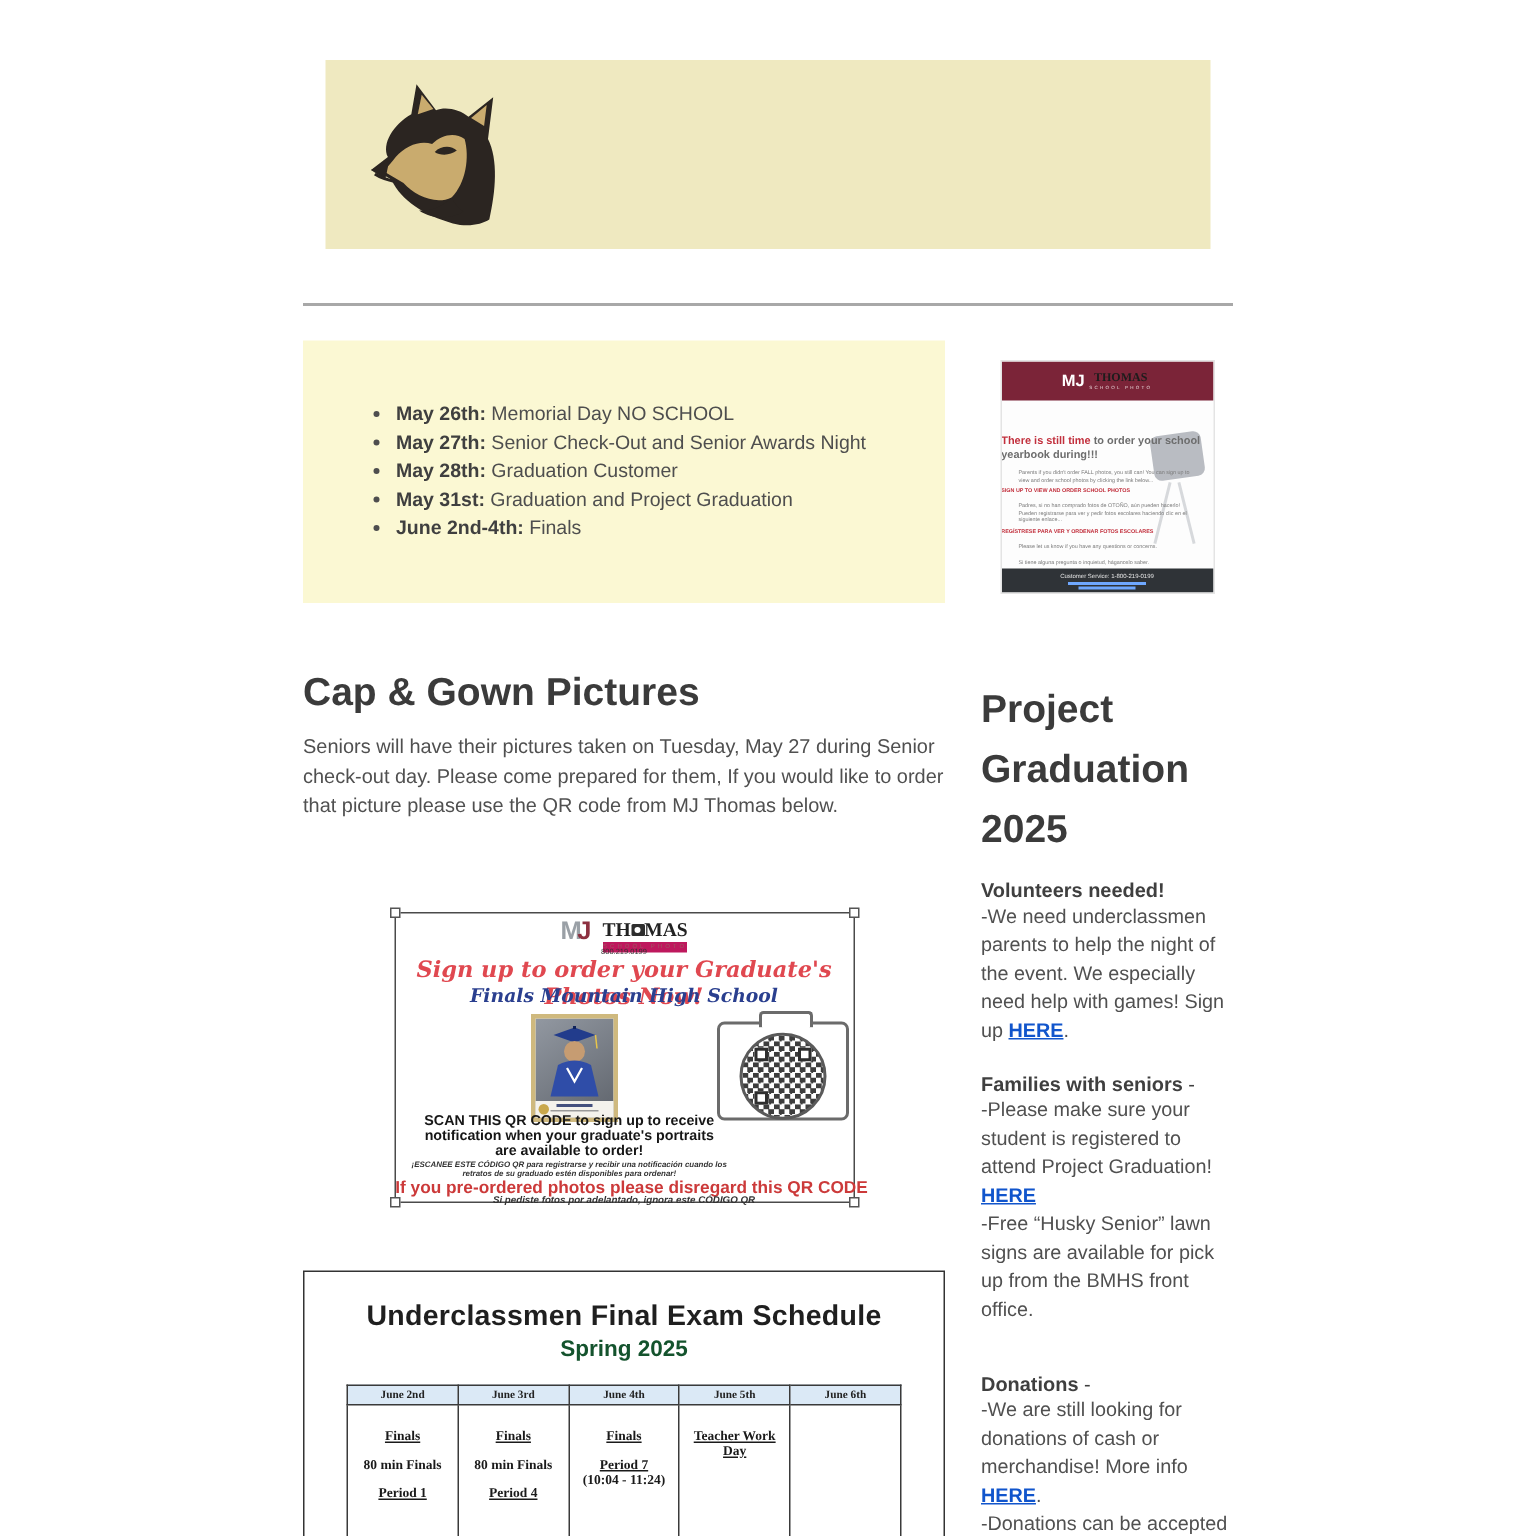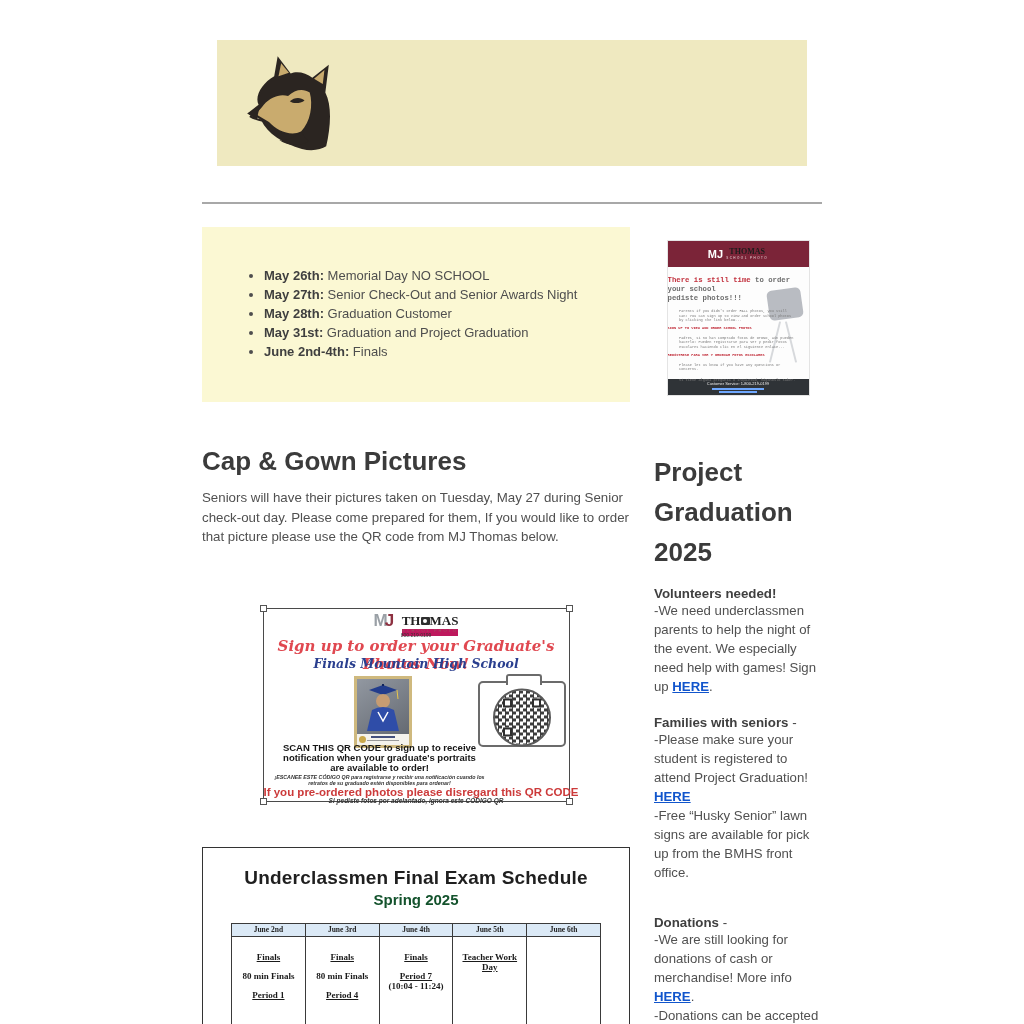--- a/index.html
+++ b/index.html
@@ -97,21 +97,21 @@
   .xl.tight { margin-bottom:0; }
   .u { text-decoration:underline; }
 
   
   .ad { width:143px; height:156px; margin:13px auto 0; background:#fdfdfd; border:1px solid #e4e4e4; position:relative; overflow:hidden; }
   .ad-top { height:26px; background:#7b2438; display:flex; align-items:center; justify-content:center; gap:3px; }
   .ad-mj { font-size:11px; font-weight:800; color:#fff; }
   .ad-brand { text-align:center; line-height:1; }
   .ad-brand-name { font-family:"Liberation Serif", serif; font-size:8px; font-weight:bold; color:#1c1c1c; }
   .ad-brand-sub { font-size:3px; letter-spacing:1.5px; color:#e8d8da; margin-top:1px; }
-  .ad-body { position:relative; height:114px; padding-top:9px;font-family:Liberation Mono, monospace; }
+  .ad-body { position:relative; height:114px; padding-top:22px; }
   .ad-ghost { position:absolute; right:5px; top:22px; width:42px; height:78px; }
   .ad-ghost .blob { width:34px; height:30px; background:#b9bcc2; border-radius:5px; transform:rotate(-8deg); margin-left:6px; }
   .ad-ghost .leg1, .ad-ghost .leg2 { position:absolute; top:32px; width:2px; height:42px; background:#d7d9dc; }
   .ad-ghost .leg1 { left:12px; transform:rotate(14deg); }
   .ad-ghost .leg2 { left:28px; transform:rotate(-14deg); }
   .ad-headline { position:relative; font-size:7.3px; font-weight:800; line-height:9px; color:#6d6d6d; z-index:2; }
   .ad-headline .red { color:#c2303d; }
   .ad-p { position:relative; z-index:2; width:118px; margin:6px auto 0; font-size:3.6px; line-height:4.6px; color:#7a7a7a; }
   .ad-link { position:relative; z-index:2; margin-top:3px; font-size:3.6px; font-weight:bold; color:#c2303d; }
   .ad-foot { position:absolute; left:0; right:0; bottom:0; height:16px; background:#2f3337; text-align:center; padding-top:2px; }
@@ -273,21 +273,21 @@
           </span>
         </div>
         <div class="ad-body">
           <div class="ad-ghost">
             <div class="blob"></div>
               <div class="leg1"></div>
               <div class="leg2"></div>
           </div>
           <div class="ad-headline">
             <span class="red">There is still time</span><span> to order your school</span>
-            <div>pediste photos!!!</div>
+            <div>yearbook during!!!</div>
           </div>
           <div class="ad-p">Parents if you didn't order FALL photos, you still can! You can sign up to view and order school photos by clicking the link below...</div>
           <div class="ad-link">SIGN UP TO VIEW AND ORDER SCHOOL PHOTOS</div>
           <div class="ad-p">Padres, si no han comprado fotos de OTOÑO, aún pueden hacerlo! Pueden registrarse para ver y pedir fotos escolares haciendo clic en el siguiente enlace...</div>
           <div class="ad-link">REGÍSTRESE PARA VER Y ORDENAR FOTOS ESCOLARES</div>
           <div class="ad-p">Please let us know if you have any questions or concerns.</div>
           <div class="ad-p">Si tiene alguna pregunta o inquietud, háganoslo saber.</div>
         </div>
         <div class="ad-foot">
           <div class="ad-foot-txt">Customer Service: 1-800-219-0199</div>

